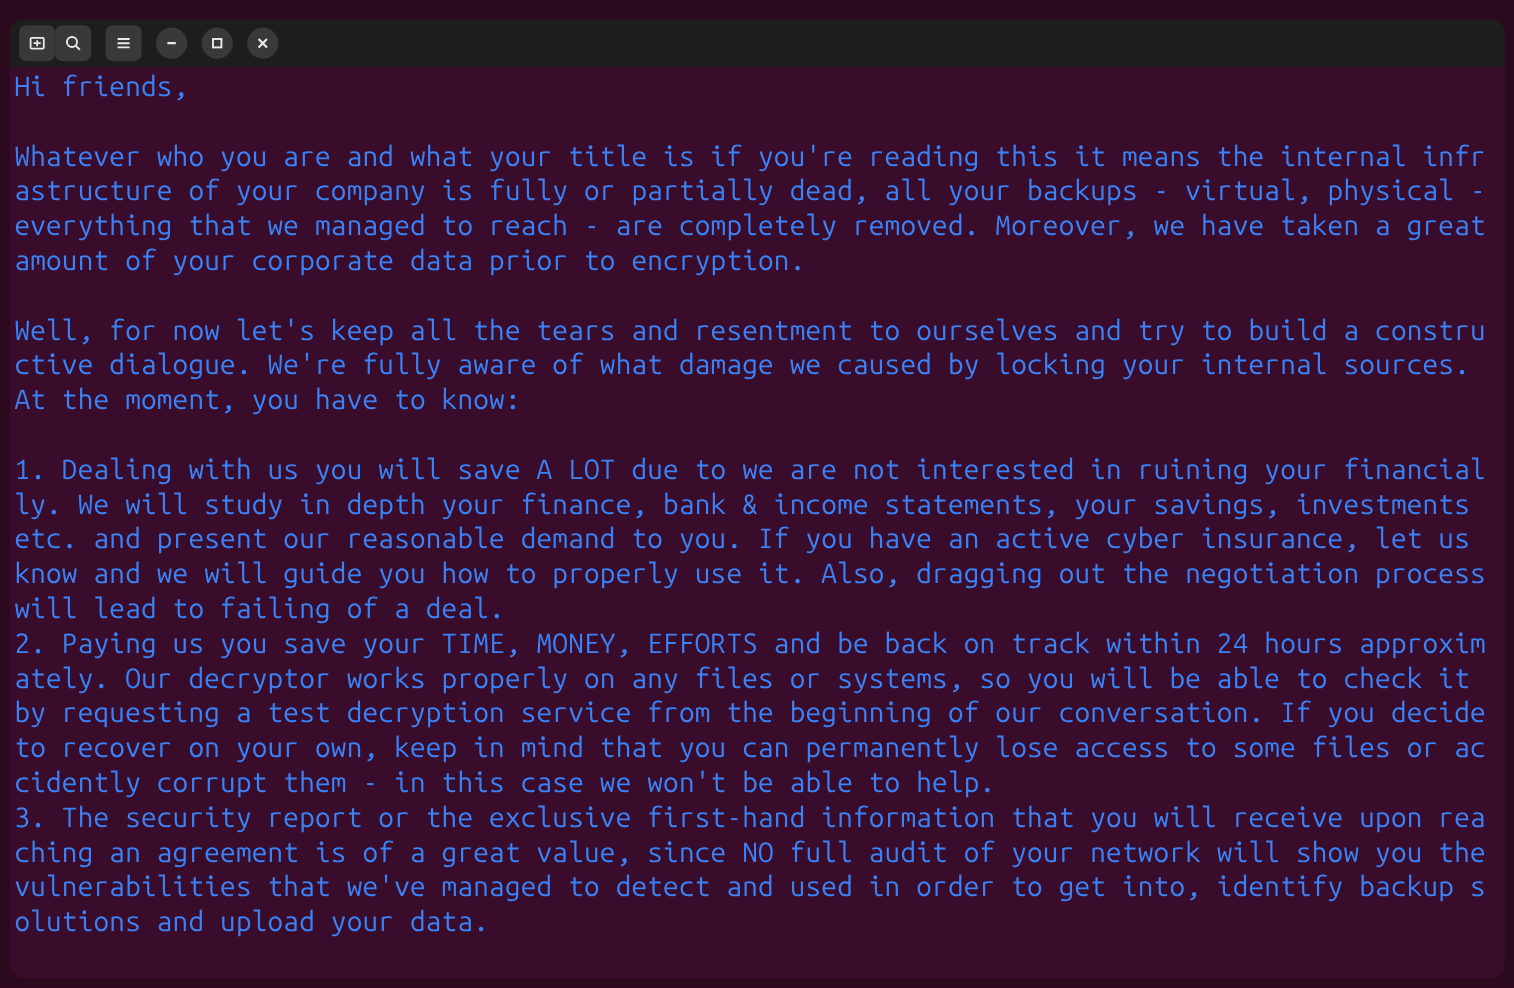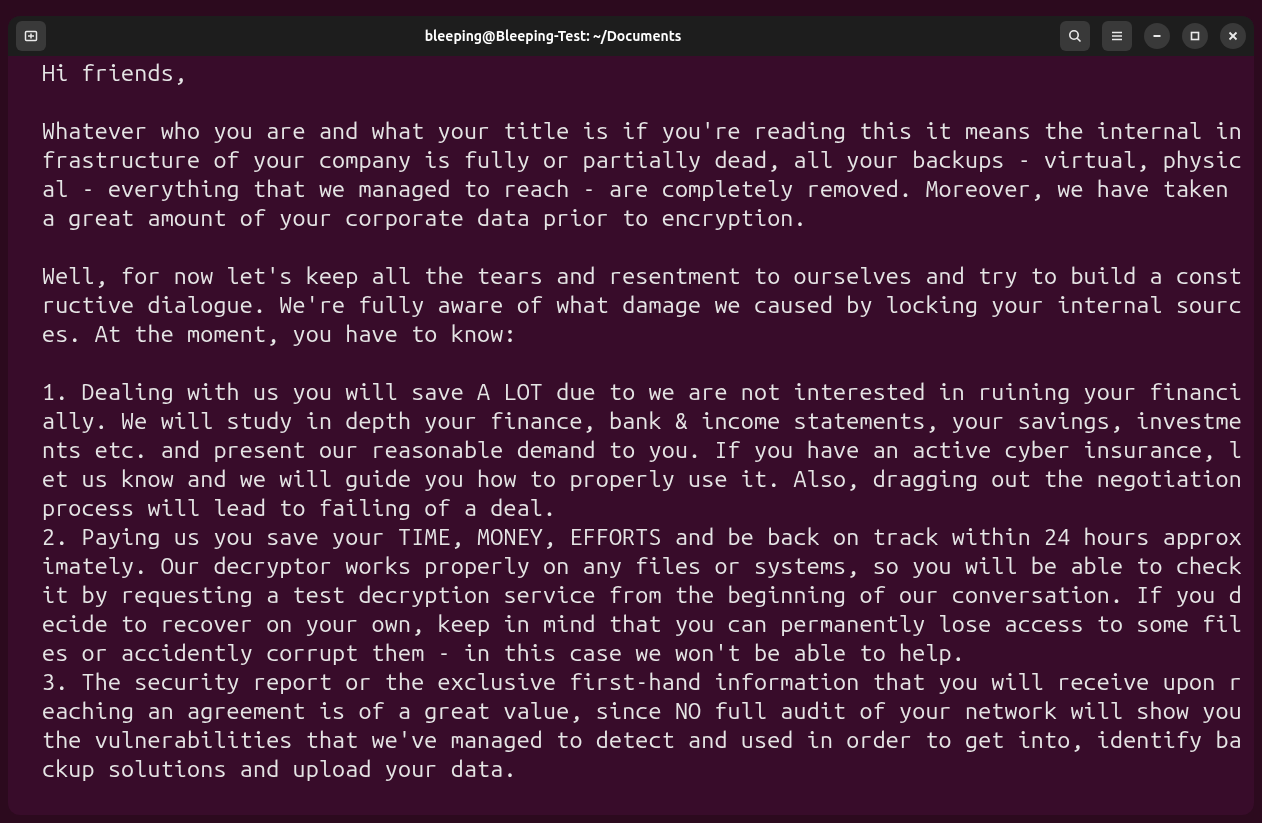--- a/index.html
+++ b/index.html
@@ -72,42 +72,40 @@
   }
   .terminal-body {
     flex: 1;
     padding: 2px 4px;
     overflow: hidden;
   }
   .terminal-text {
     font-family: "Ubuntu Mono", "DejaVu Sans Mono", Consolas, monospace;
     font-size: 23.2px;
     line-height: 29px;
-    color: #e5e5e5;
+    color: #3b82f6;
     white-space: pre-wrap;
     word-break: break-all;
     letter-spacing: 0.2px;
-    margin-left: 30px;
   }
 </style>
 </head>
 <body>
 
 <div class="window">
   <div class="titlebar">
     <div class="titlebar-left">
       <div class="tb-btn new-tab">
         <svg width="16" height="16" viewBox="0 0 16 16" fill="none" stroke="currentColor" stroke-width="1.5">
           <rect x="2.5" y="3.5" width="11" height="9" rx="1"></rect>
           <line x1="5" y1="8" x2="11" y2="8"></line>
           <line x1="8" y1="5.5" x2="8" y2="10.5"></line>
         </svg>
       </div>
     </div>
-    <div class="titlebar-center">bleeping@Bleeping-Test: ~/Documents</div>
     <div class="titlebar-right">
       <div class="tb-btn square">
         <svg width="16" height="16" viewBox="0 0 16 16" fill="none" stroke="currentColor" stroke-width="1.6">
           <circle cx="7" cy="7" r="4.2"></circle>
           <line x1="10.2" y1="10.2" x2="13.5" y2="13.5"></line>
         </svg>
       </div>
       <div class="tb-btn square">
         <svg width="16" height="16" viewBox="0 0 16 16" fill="none" stroke="currentColor" stroke-width="1.6">
           <line x1="3" y1="4.5" x2="13" y2="4.5"></line>

